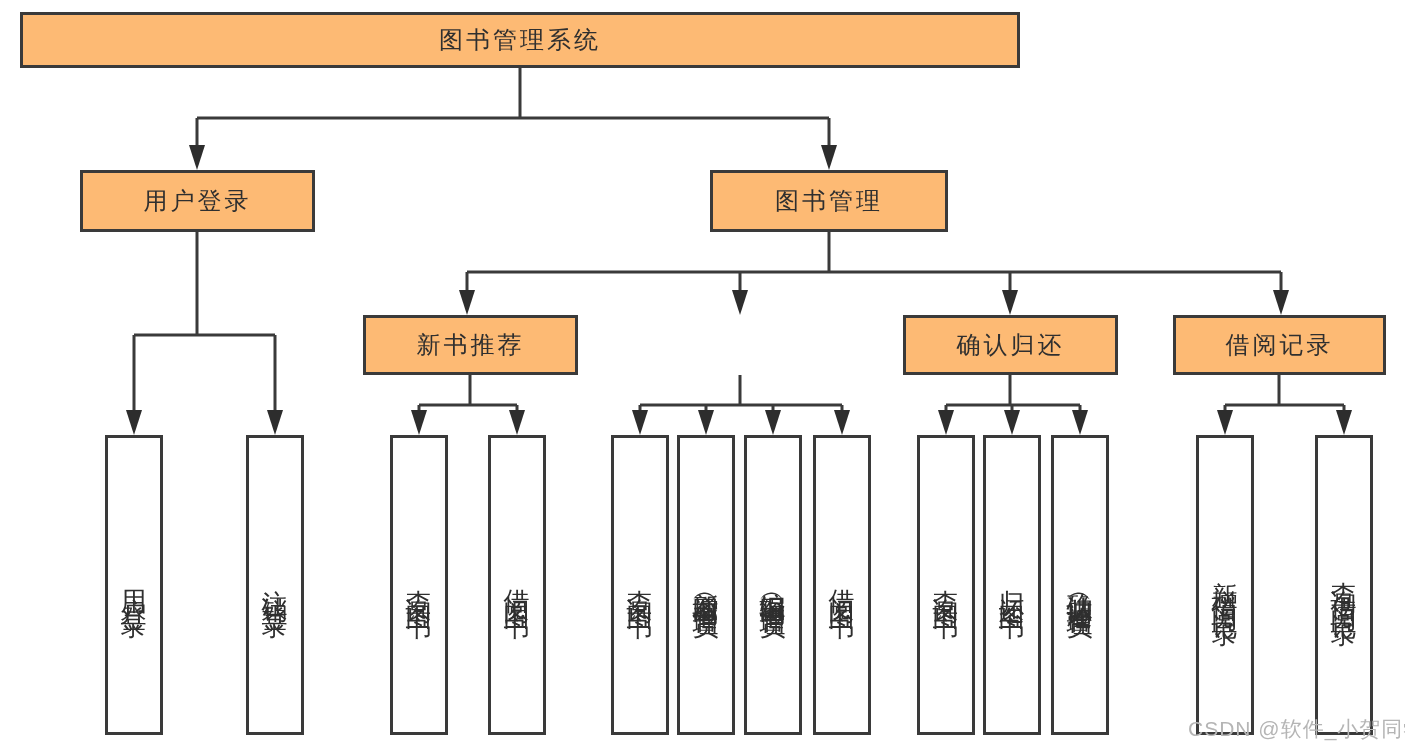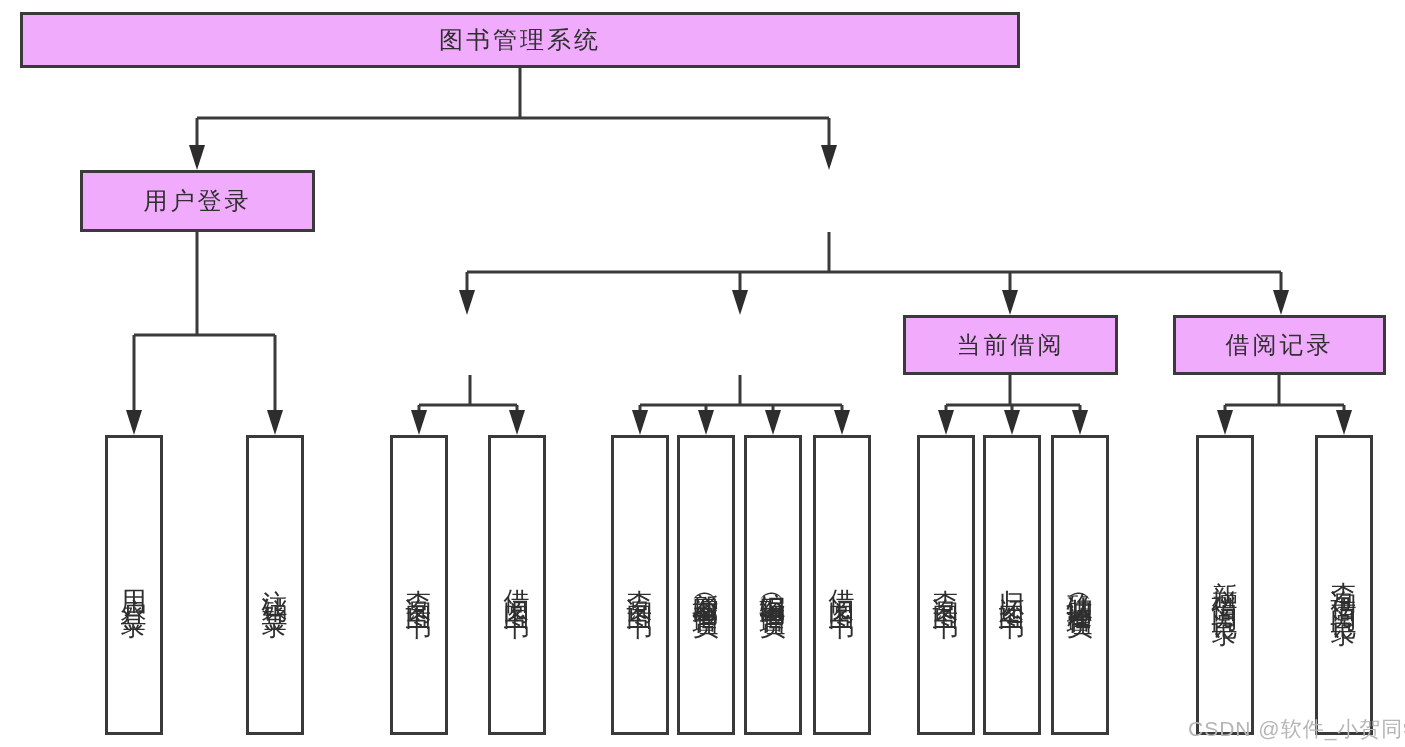--- a/index.html
+++ b/index.html
@@ -19,21 +19,21 @@
     position: absolute;
     left: 0;
     top: 0;
     width: 1405px;
     height: 747px;
   }
   .node {
     position: absolute;
     box-sizing: border-box;
     border: 3px solid #3a3a3a;
-    background: #f0abfc;
+    background: #fdba74;
     display: flex;
     align-items: center;
     justify-content: center;
     color: #2f2f2f;
     font-size: 24px;
     letter-spacing: 3px;
     white-space: nowrap;
   }
   .vnode {
     position: absolute;
@@ -111,22 +111,24 @@
       <polygon points="1004,410 1020,410 1012,435"></polygon>
       <polygon points="1072,410 1088,410 1080,435"></polygon>
       <polygon points="1217,410 1233,410 1225,435"></polygon>
       <polygon points="1336,410 1352,410 1344,435"></polygon>
     </g>
   </svg>
 
   <div class="node" style="left:20px; top:12px; width:1000px; height:56px;">图书管理系统</div>
 
   <div class="node" style="left:80px; top:170px; width:235px; height:62px;">用户登录</div>
+  <div class="node" style="left:710px; top:170px; width:238px; height:62px;">图书管理</div>
 
-  <div class="node" style="left:903px; top:315px; width:215px; height:60px;">当前借阅</div>
+  <div class="node" style="left:363px; top:315px; width:215px; height:60px;">新书推荐</div>
+  <div class="node" style="left:903px; top:315px; width:215px; height:60px;">确认归还</div>
   <div class="node" style="left:1173px; top:315px; width:213px; height:60px;">借阅记录</div>
 
   <div class="vnode" style="left:105px;">
     <span class="vtext">用户登录</span>
   </div>
   <div class="vnode" style="left:246px;">
     <span class="vtext">注销登录</span>
   </div>
 
   <div class="vnode" style="left:390px;">

